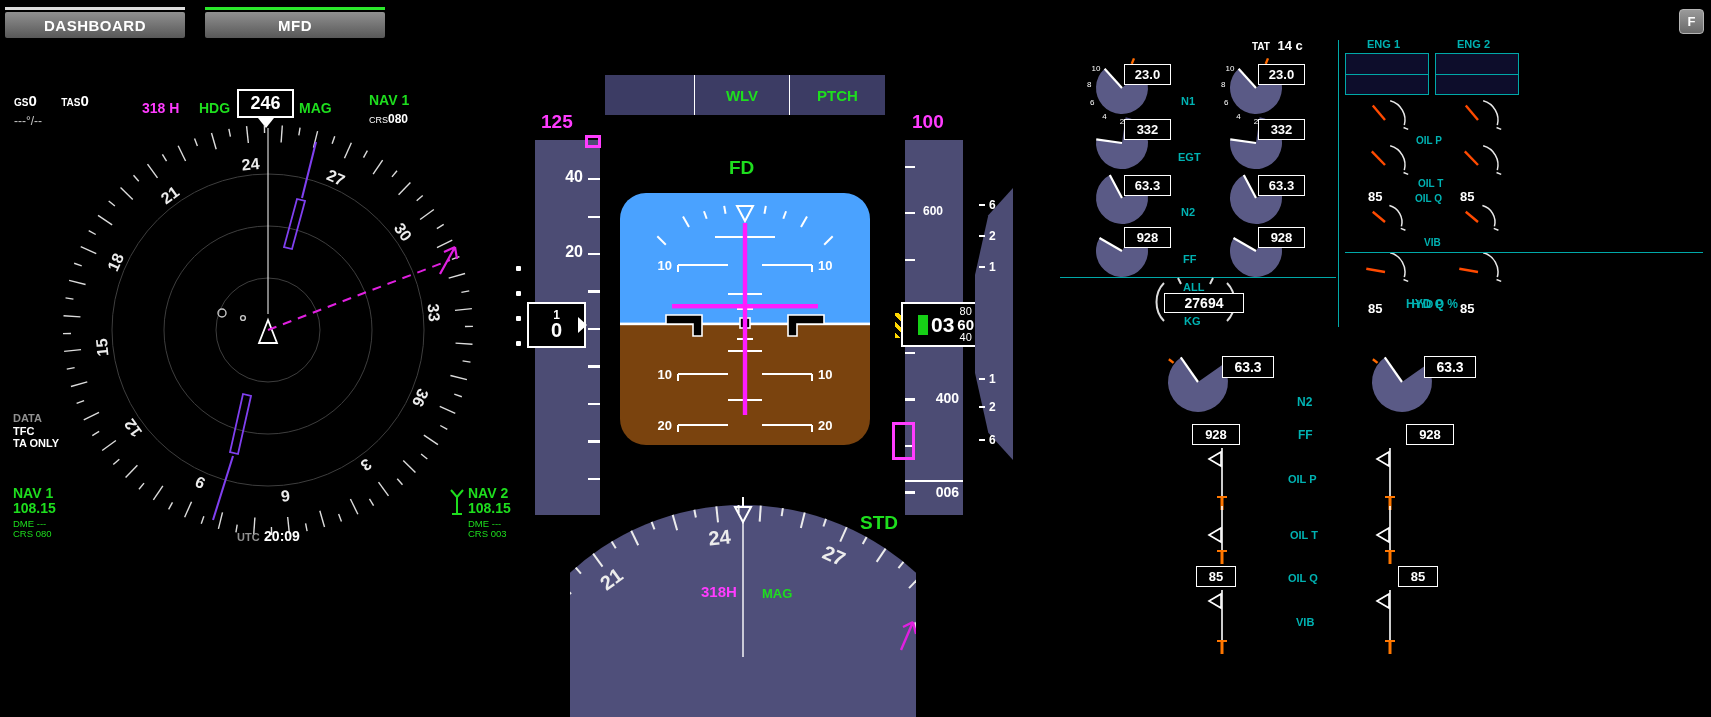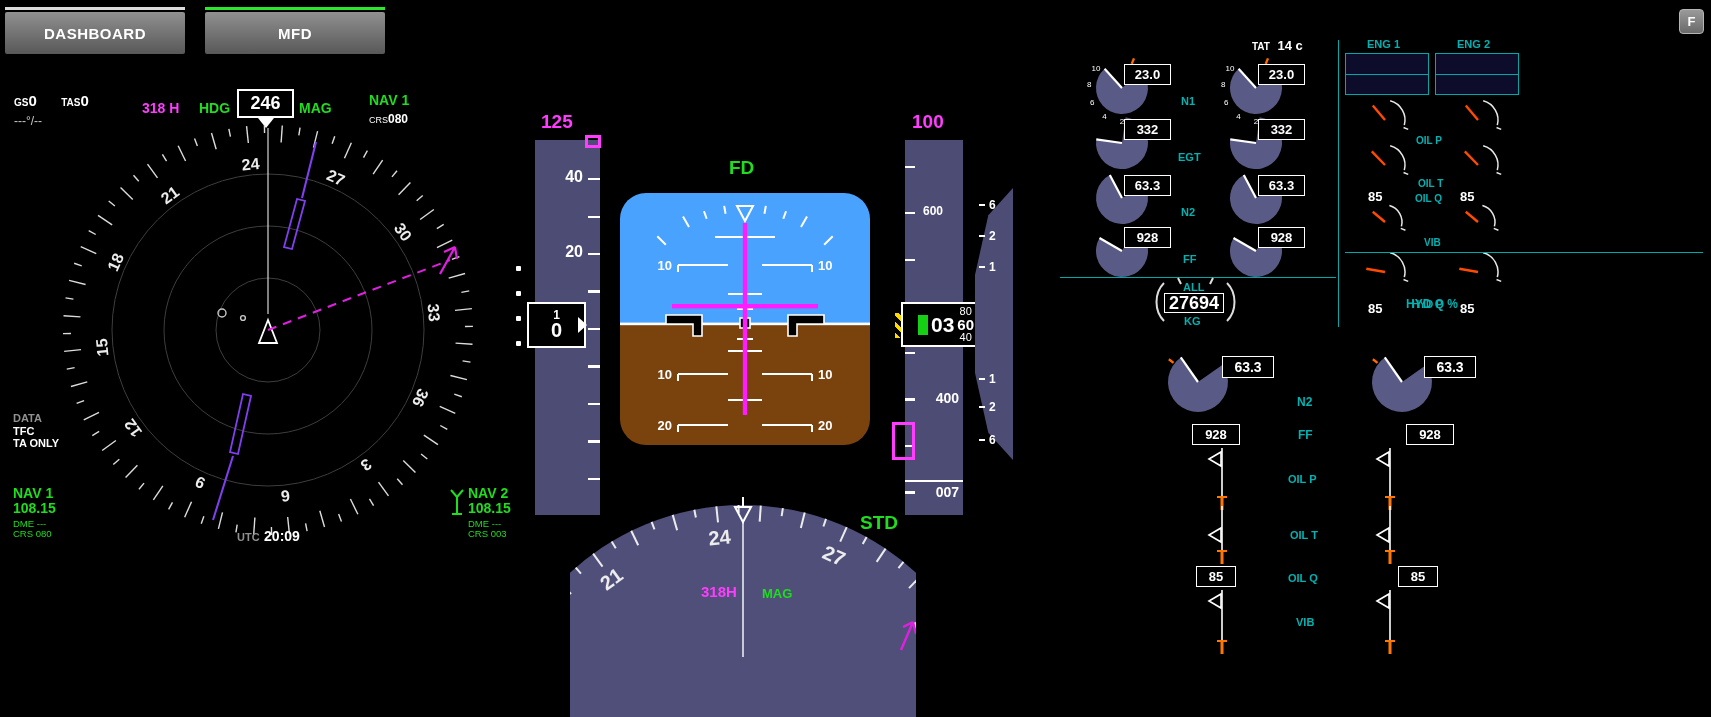--- a/index.html
+++ b/index.html
@@ -8,21 +8,21 @@
   #root{position:relative;width:1711px;height:717px;background:#000;overflow:hidden}
   .abs{position:absolute}
   .lbl{position:absolute;white-space:nowrap}
   .b{font-weight:bold}
   .grn{color:#1ede1e}.mag{color:#ff3cff}.cyn{color:#00b2b2}.wht{color:#fff}.gry{color:#909090}.ltg{color:#c8c8c8}
   .tape{position:absolute;background:#4c4c74}
   .cline{position:absolute;background:#00a8a8}
   .vbox{position:absolute;background:#000;border:1.5px solid #fff;color:#fff;font-weight:bold;display:flex;align-items:center;justify-content:center}
   .tab{position:absolute;width:180px;height:31px}
   .tab .tab-line{height:3px;width:100%}
-  .tab .tab-body{margin-top:2px;height:42px;background:linear-gradient(#909090,#585858);display:flex;align-items:center;justify-content:center;color:#fff;font-weight:bold;font-size:15px;letter-spacing:.5px;border-radius:2px;cursor:pointer}
+  .tab .tab-body{margin-top:2px;height:26px;background:linear-gradient(#909090,#585858);display:flex;align-items:center;justify-content:center;color:#fff;font-weight:bold;font-size:15px;letter-spacing:.5px;border-radius:2px;cursor:pointer}
   .fma-cell{height:100%;display:flex;align-items:center;justify-content:center;color:#1ede1e;font-weight:bold;font-size:15px}
   .spdbox{position:absolute;left:527px;top:302px;width:59px;height:46px;background:#000;border:2px solid #fff;display:flex;flex-direction:column;align-items:center;justify-content:center;color:#fff}
   .spdbox::after{content:"";position:absolute;right:-11px;top:50%;transform:translateY(-50%);border:8px solid transparent;border-left:9px solid #fff}
   .altbox{position:absolute;left:901px;top:302px;width:90px;height:45px;background:#000;border:2px solid #fff;display:flex;align-items:center;justify-content:center;gap:3px;color:#fff}
   .drum{display:flex;flex-direction:column;align-items:center;line-height:1;color:#fff}
   .speed-ticks{position:absolute;right:0;top:38px;width:12px;height:303px;background:repeating-linear-gradient(to bottom,#fff 0,#fff 2px,transparent 2px,transparent 37.5px)}
   .alt-ticks{position:absolute;left:0;top:26px;width:10px;height:330px;background:repeating-linear-gradient(to bottom,#fff 0,#fff 2px,transparent 2px,transparent 46.5px)}
   .vsi-bg{position:absolute;left:0;top:0;width:38px;height:272px;background:#4c4c74;clip-path:polygon(100% 0,100% 100%,35% 90%,0 68%,0 32%,35% 10%)}
   .dot{position:absolute;width:5px;height:5px;background:#fff;border-radius:1px}
   .engbox{position:absolute;width:84px;height:42px;border:1px solid #00a8a8;background:#0d0d2b}
@@ -179,20 +179,25 @@
   <svg class="abs" style="left:448px;top:488px" width="18" height="28">
     <path d="M9,26 V9 M9,9 L3,2 M9,9 L15,2 M4,26 H14" stroke="#1ede1e" stroke-width="2" fill="none"></path>
   </svg>
   <div class="lbl grn" style="left:468px;top:486px;line-height:1.08">
     <div class="b" style="font-size:14px">NAV 2</div>
     <div class="b" style="font-size:14px">108.15</div>
     <div style="font-size:9.5px;margin-top:3px">DME ---</div>
     <div style="font-size:9.5px">CRS 003</div>
   </div>
 
+  <div class="abs" style="left:605px;top:75px;width:280px;height:40px;background:#3c3c64;display:flex">
+    <div class="fma-cell" style="width:90px;border-right:1px solid #fff"></div>
+    <div class="fma-cell" style="width:95px;border-right:1px solid #fff">WLV</div>
+    <div class="fma-cell" style="width:95px">PTCH</div>
+  </div>
   <div class="lbl grn b" style="left:729px;top:157px;font-size:19px">FD</div>
 
   <div class="abs" style="left:620px;top:193px;width:250px;height:252px;border-radius:26px;overflow:hidden">
     <div class="abs" style="left:0;top:0;width:250px;height:131px;background:#4aa2ff"></div>
     <div class="abs" style="left:0;top:131px;width:250px;height:121px;background:#7a430e"></div>
     <svg id="att-svg" class="abs" style="left:0;top:0" width="250" height="252">
         <rect x="0" y="129.6" width="250" height="2.6" fill="#fff"></rect>
         <line x1="95" y1="44" x2="155" y2="44" stroke="#fff" stroke-width="2"></line>
         <line x1="58" y1="72" x2="108" y2="72" stroke="#fff" stroke-width="2"></line>
         <line x1="142" y1="72" x2="192" y2="72" stroke="#fff" stroke-width="2"></line>
@@ -250,21 +255,21 @@
     <span class="b" style="font-size:20px;line-height:19px">0</span>
   </div>
 
   <div class="lbl mag b" style="left:912px;top:111px;font-size:19px">100</div>
   <div class="tape" style="left:905px;top:140px;width:58px;height:375px">
     <div class="alt-ticks"></div>
     <div class="lbl wht b" style="right:20px;top:64px;font-size:12px">600</div>
     <div class="lbl wht b" style="right:4px;top:160px;font-size:14px">400</div>
     <div class="lbl wht b" style="right:4px;top:250px;font-size:14px">400</div>
     <div class="abs" style="left:0;top:340px;width:100%;height:2px;background:#fff"></div>
-    <div class="lbl wht b" style="right:4px;top:344px;font-size:14px">007</div>
+    <div class="lbl wht b" style="right:4px;top:344px;font-size:14px">006</div>
   </div>
   <div class="abs" style="left:895px;top:313px;width:9px;height:25px;background:repeating-linear-gradient(45deg,#ffd800 0 4px,#000 4px 8px)"></div>
   <div class="altbox">
     <span style="width:10px;height:20px;background:#16d016;display:inline-block"></span>
     <span class="b" style="font-size:21px">03</span>
     <span class="drum">
       <span style="font-size:11px">80</span>
       <span class="b" style="font-size:15px">60</span>
       <span style="font-size:11px">40</span>
     </span>
@@ -385,21 +390,21 @@
   <div class="lbl cyn b" style="left:1183px;top:253px;font-size:11px">FF</div>
 
   <div class="cline" style="left:1060px;top:277px;width:276px;height:1px"></div>
 
   <svg class="abs" style="left:1148px;top:277px" width="95" height="46">
     <path d="M16,44 C6,34 6,16 16,6" stroke="#ddd" stroke-width="2" fill="none"></path>
     <path d="M79,44 C89,34 89,16 79,6" stroke="#ddd" stroke-width="2" fill="none"></path>
     <path d="M33,7 L30,1 M62,7 L65,1" stroke="#ddd" stroke-width="2" fill="none"></path>
   </svg>
   <div class="lbl cyn b" style="left:1183px;top:281px;font-size:11px">ALL</div>
-  <div class="vbox" style="left:1164px;top:293px;width:60px;height:20px;font-size:18px">27694</div>
+  <div class="vbox" style="left:1164px;top:293px;width:80px;height:20px;font-size:14px">27694</div>
   <div class="lbl cyn b" style="left:1184px;top:315px;font-size:11px">KG</div>
 
   <svg id="oil-svg" class="abs" style="left:1340px;top:92px" width="190" height="235">
       <path d="M50.17638090205041,8.681483474218634 A20,20 0 0 1 64.31851652578136,33.17638090205042" fill="none" stroke="#e8e8e8" stroke-width="1.5"></path>
       <line x1="63.54367709133575" y1="35.49213186831824" x2="68.17959636416968" y2="37.365164835397806" stroke="#e8e8e8" stroke-width="1.5"></line>
       <line x1="45" y1="28" x2="32.787035415955756" y2="13.445155580739417" stroke="#ff4a00" stroke-width="2.4"></line>
       <path d="M50.17638090205041,53.68148347421864 A20,20 0 0 1 64.31851652578136,78.17638090205041" fill="none" stroke="#e8e8e8" stroke-width="1.5"></path>
       <line x1="63.54367709133575" y1="80.49213186831824" x2="68.17959636416968" y2="82.3651648353978" stroke="#e8e8e8" stroke-width="1.5"></line>
       <line x1="45" y1="73" x2="31.80149096127905" y2="59.33254379356563" stroke="#ff4a00" stroke-width="2.4"></line>
       <path d="M49.39992376674285,113.57926095308584 A17,17 0 0 1 61.420739046914164,134.39992376674286" fill="none" stroke="#e8e8e8" stroke-width="1.5"></path>

